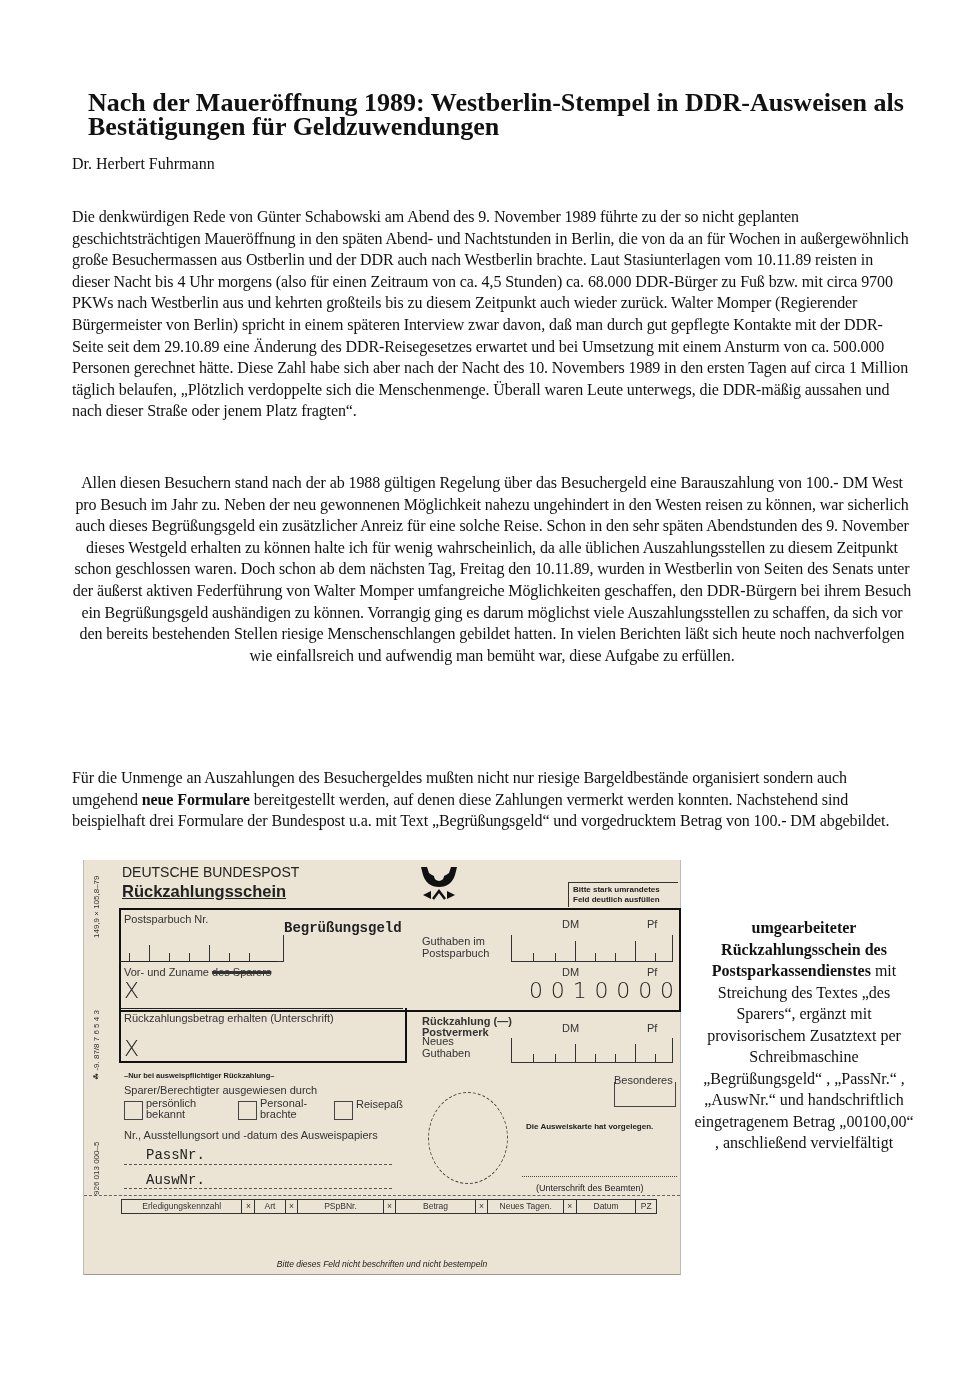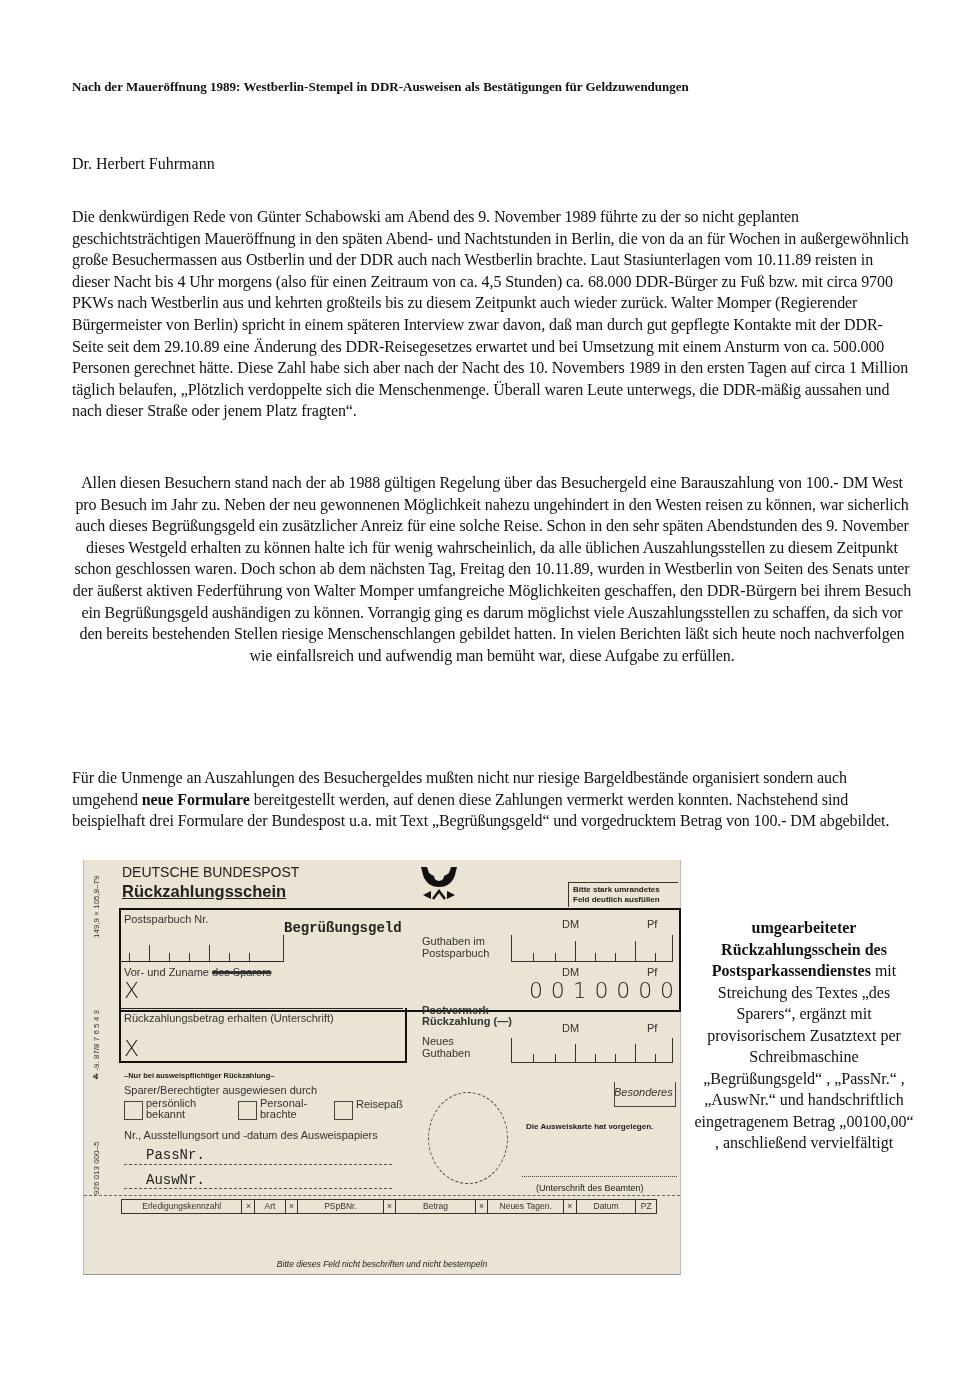--- a/index.html
+++ b/index.html
@@ -1,19 +1,19 @@
 <!DOCTYPE html>
 <html><head>
 <meta charset="utf-8">
 <style>
   html, body { margin: 0; padding: 0; background: #ffffff; }
   body { width: 972px; height: 1375px; position: relative; overflow: hidden;
          font-family: "Liberation Serif", serif; color: #111; }
   .title { position: absolute; left: 72px; top: 75px; width: 830px;
-           font-size: 13px; font-weight: bold; line-height: 24px; margin: 0; }
+           font-size: 26px; font-weight: bold; line-height: 24px; margin: 16px; }
   .author { position: absolute; left: 72px; top: 155px; font-size: 16px; }
   .para { position: absolute; left: 72px; width: 840px; font-size: 16px;
           line-height: 21.6px; margin: 0; letter-spacing: -0.1px; }
   .p1 { top: 206px; } .p2 { top: 472px; text-align: center; } .p3 { top: 767px; }
   .para b { font-weight: bold; }
 
   
   .form { position: absolute; left: 83px; top: 860px; width: 596px; height: 414px;
           background: #ebe3d3; font-family: "Liberation Sans", sans-serif; color: #222;
           border-left: 1px solid #bbb; border-right: 1px solid #bbb; border-bottom: 1px solid #999; }
@@ -125,21 +125,21 @@
     <span class="hand">0</span>
     <span class="hand">0</span>
     <span class="hand">0</span>
   </div>
 
   <div class="abs" style="left:35px; top:148px; width:284px; border-top:1px solid #222;"></div>
   <div class="abs sigbox"></div>
   <div class="abs lbl" style="left:40px; top:152px;">Rückzahlungsbetrag erhalten (Unterschrift)</div>
   <div class="abs hand" style="left:40px; top:176px;">X</div>
 
-  <div class="abs lbl bold" style="left:338px; top:144px;">Postvermerk</div>
+  <div class="abs lbl bold" style="left:338px; top:166px;">Postvermerk</div>
   <div class="abs lbl" style="left:478px; top:162px;">DM</div>
   <div class="abs lbl" style="left:563px; top:162px;">Pf</div>
   <div class="abs lbl" style="left:338px; top:175px;">
     <div>Neues</div>
     <div>Guthaben</div>
   </div>
   <div class="abs ticks" style="left:427px; top:178px; width:162px; height:24px;">
     <div class="tick" style="left:0; height:24px;"></div>
       <div class="tick" style="left:22px; height:8px;"></div>
     <div class="tick" style="left:44px; height:8px;"></div>
@@ -159,21 +159,21 @@
     <div>bekannt</div>
   </div>
   <div class="abs cb" style="left:154px; top:241px;"></div>
   <div class="abs lbl" style="left:176px; top:238px; line-height:11px;">
     <div>Personal-</div>
     <div>brachte</div>
   </div>
   <div class="abs cb" style="left:250px; top:241px;"></div>
   <div class="abs lbl" style="left:272px; top:238px;">Reisepaß</div>
 
-  <div class="abs lbl" style="left:530px; top:226px;font-style:italic;">Besonderes</div>
+  <div class="abs lbl" style="left:530px; top:214px;">Besonderes</div>
   <div class="abs" style="left:530px; top:222px; width:60px; height:24px; border:1px solid #444; border-top:none;"></div>
 
   <div class="abs lbl" style="left:40px; top:269px;">Nr., Ausstellungsort und -datum des Ausweispapiers</div>
   <div class="abs oval"></div>
   <div class="abs" style="left:442px; top:262px; font-size:8px; font-weight:bold;text-align:right;">Die Ausweiskarte hat vorgelegen.</div>
 
   <div class="abs mono" style="left:62px; top:287px;">PassNr.</div>
   <div class="abs dash" style="left:40px; top:304px; width:268px;"></div>
   <div class="abs mono" style="left:62px; top:312px;">AuswNr.</div>
   <div class="abs dash" style="left:40px; top:328px; width:268px;"></div>

